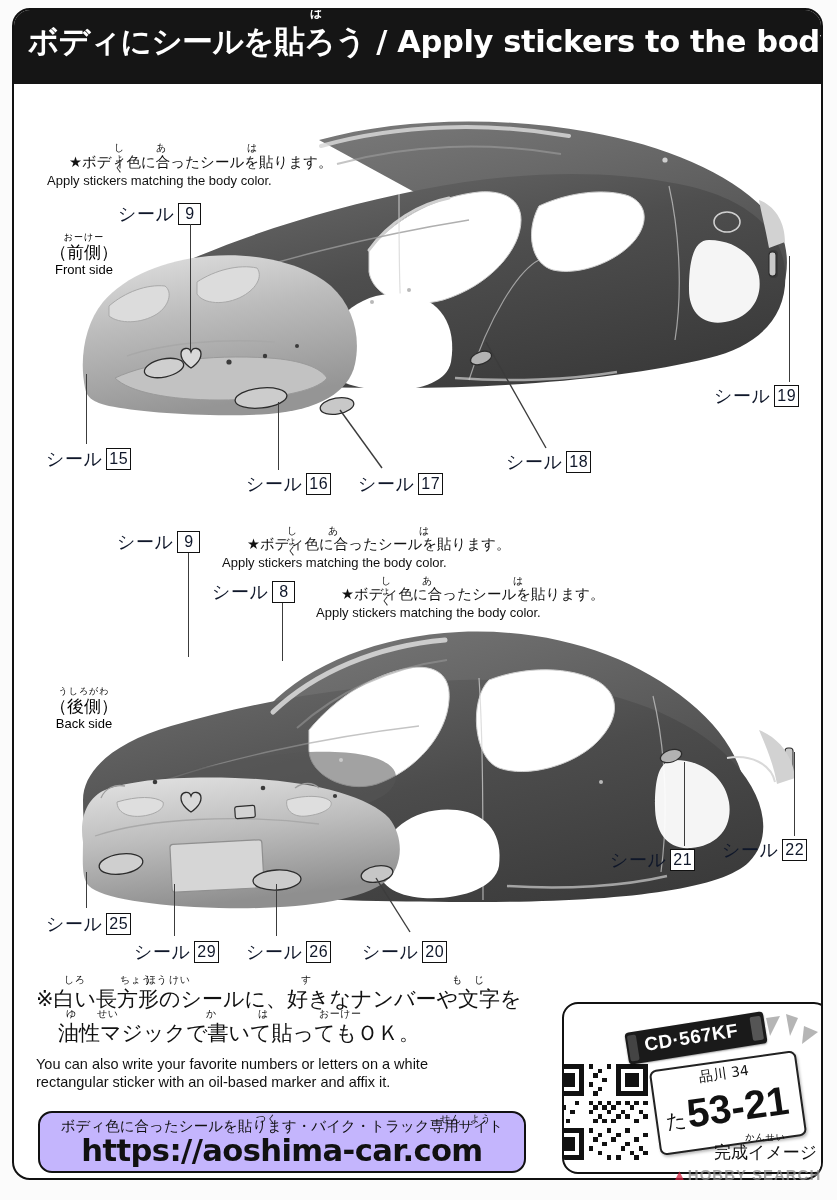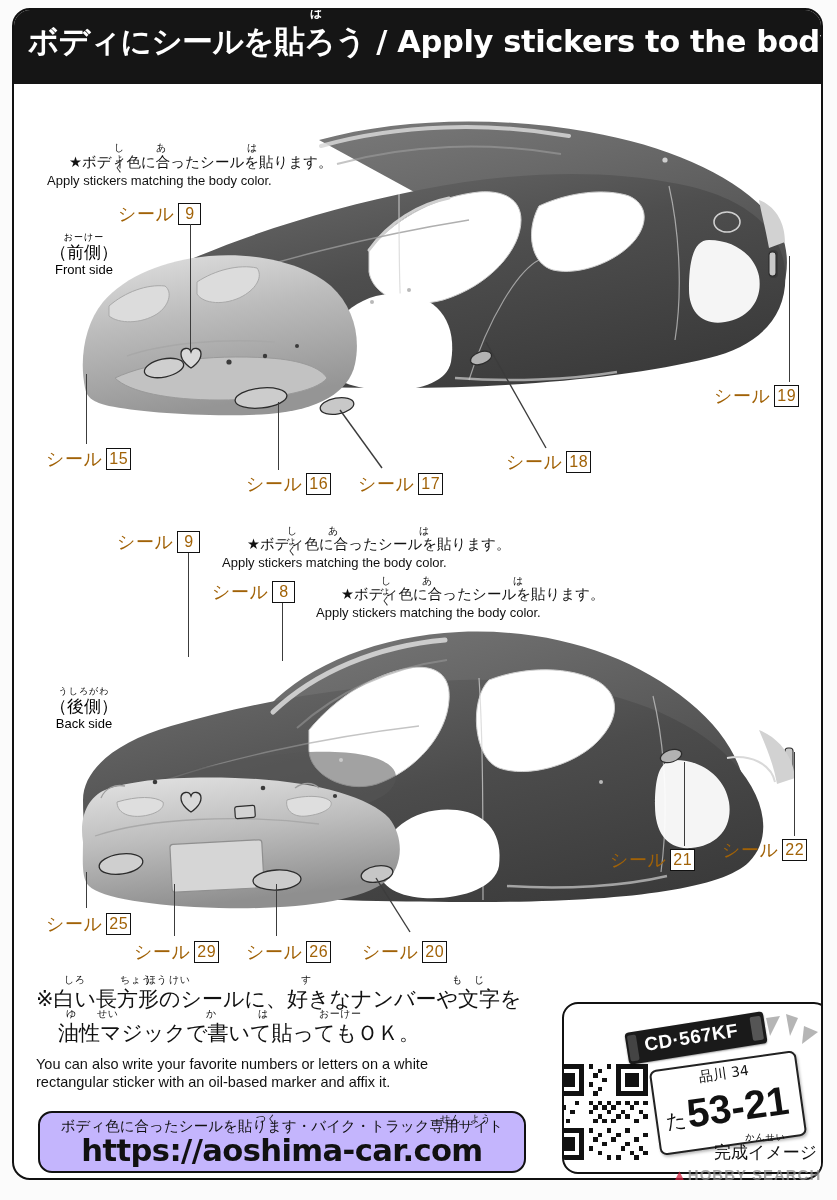--- a/index.html
+++ b/index.html
@@ -58,21 +58,21 @@
     font-size:14.5px;line-height:17px;color:#111;font-weight:500;
     font-family:"DejaVu Sans",sans-serif;white-space:nowrap;margin-left:39px;
   }
   .note-en{
     font-size:13px;line-height:15px;color:#111;white-space:nowrap;
   }
   
   .seal{
     position:absolute;display:flex;align-items:center;
     font-family:"DejaVu Sans",sans-serif;
-    font-size:18px;color:#a16207;white-space:nowrap;
+    font-size:18px;color:#0f172a;white-space:nowrap;
     letter-spacing:0.5px;
   }
   .seal .num{
     display:inline-block;min-width:17px;height:20px;line-height:19px;
     border:1.4px solid #111;text-align:center;
     font-family:"Liberation Sans",sans-serif;
     font-size:16px;margin-left:4px;padding:0 2px;
     background:#fff;
   }
   .lead{position:absolute;background:#3c3c3c;}

